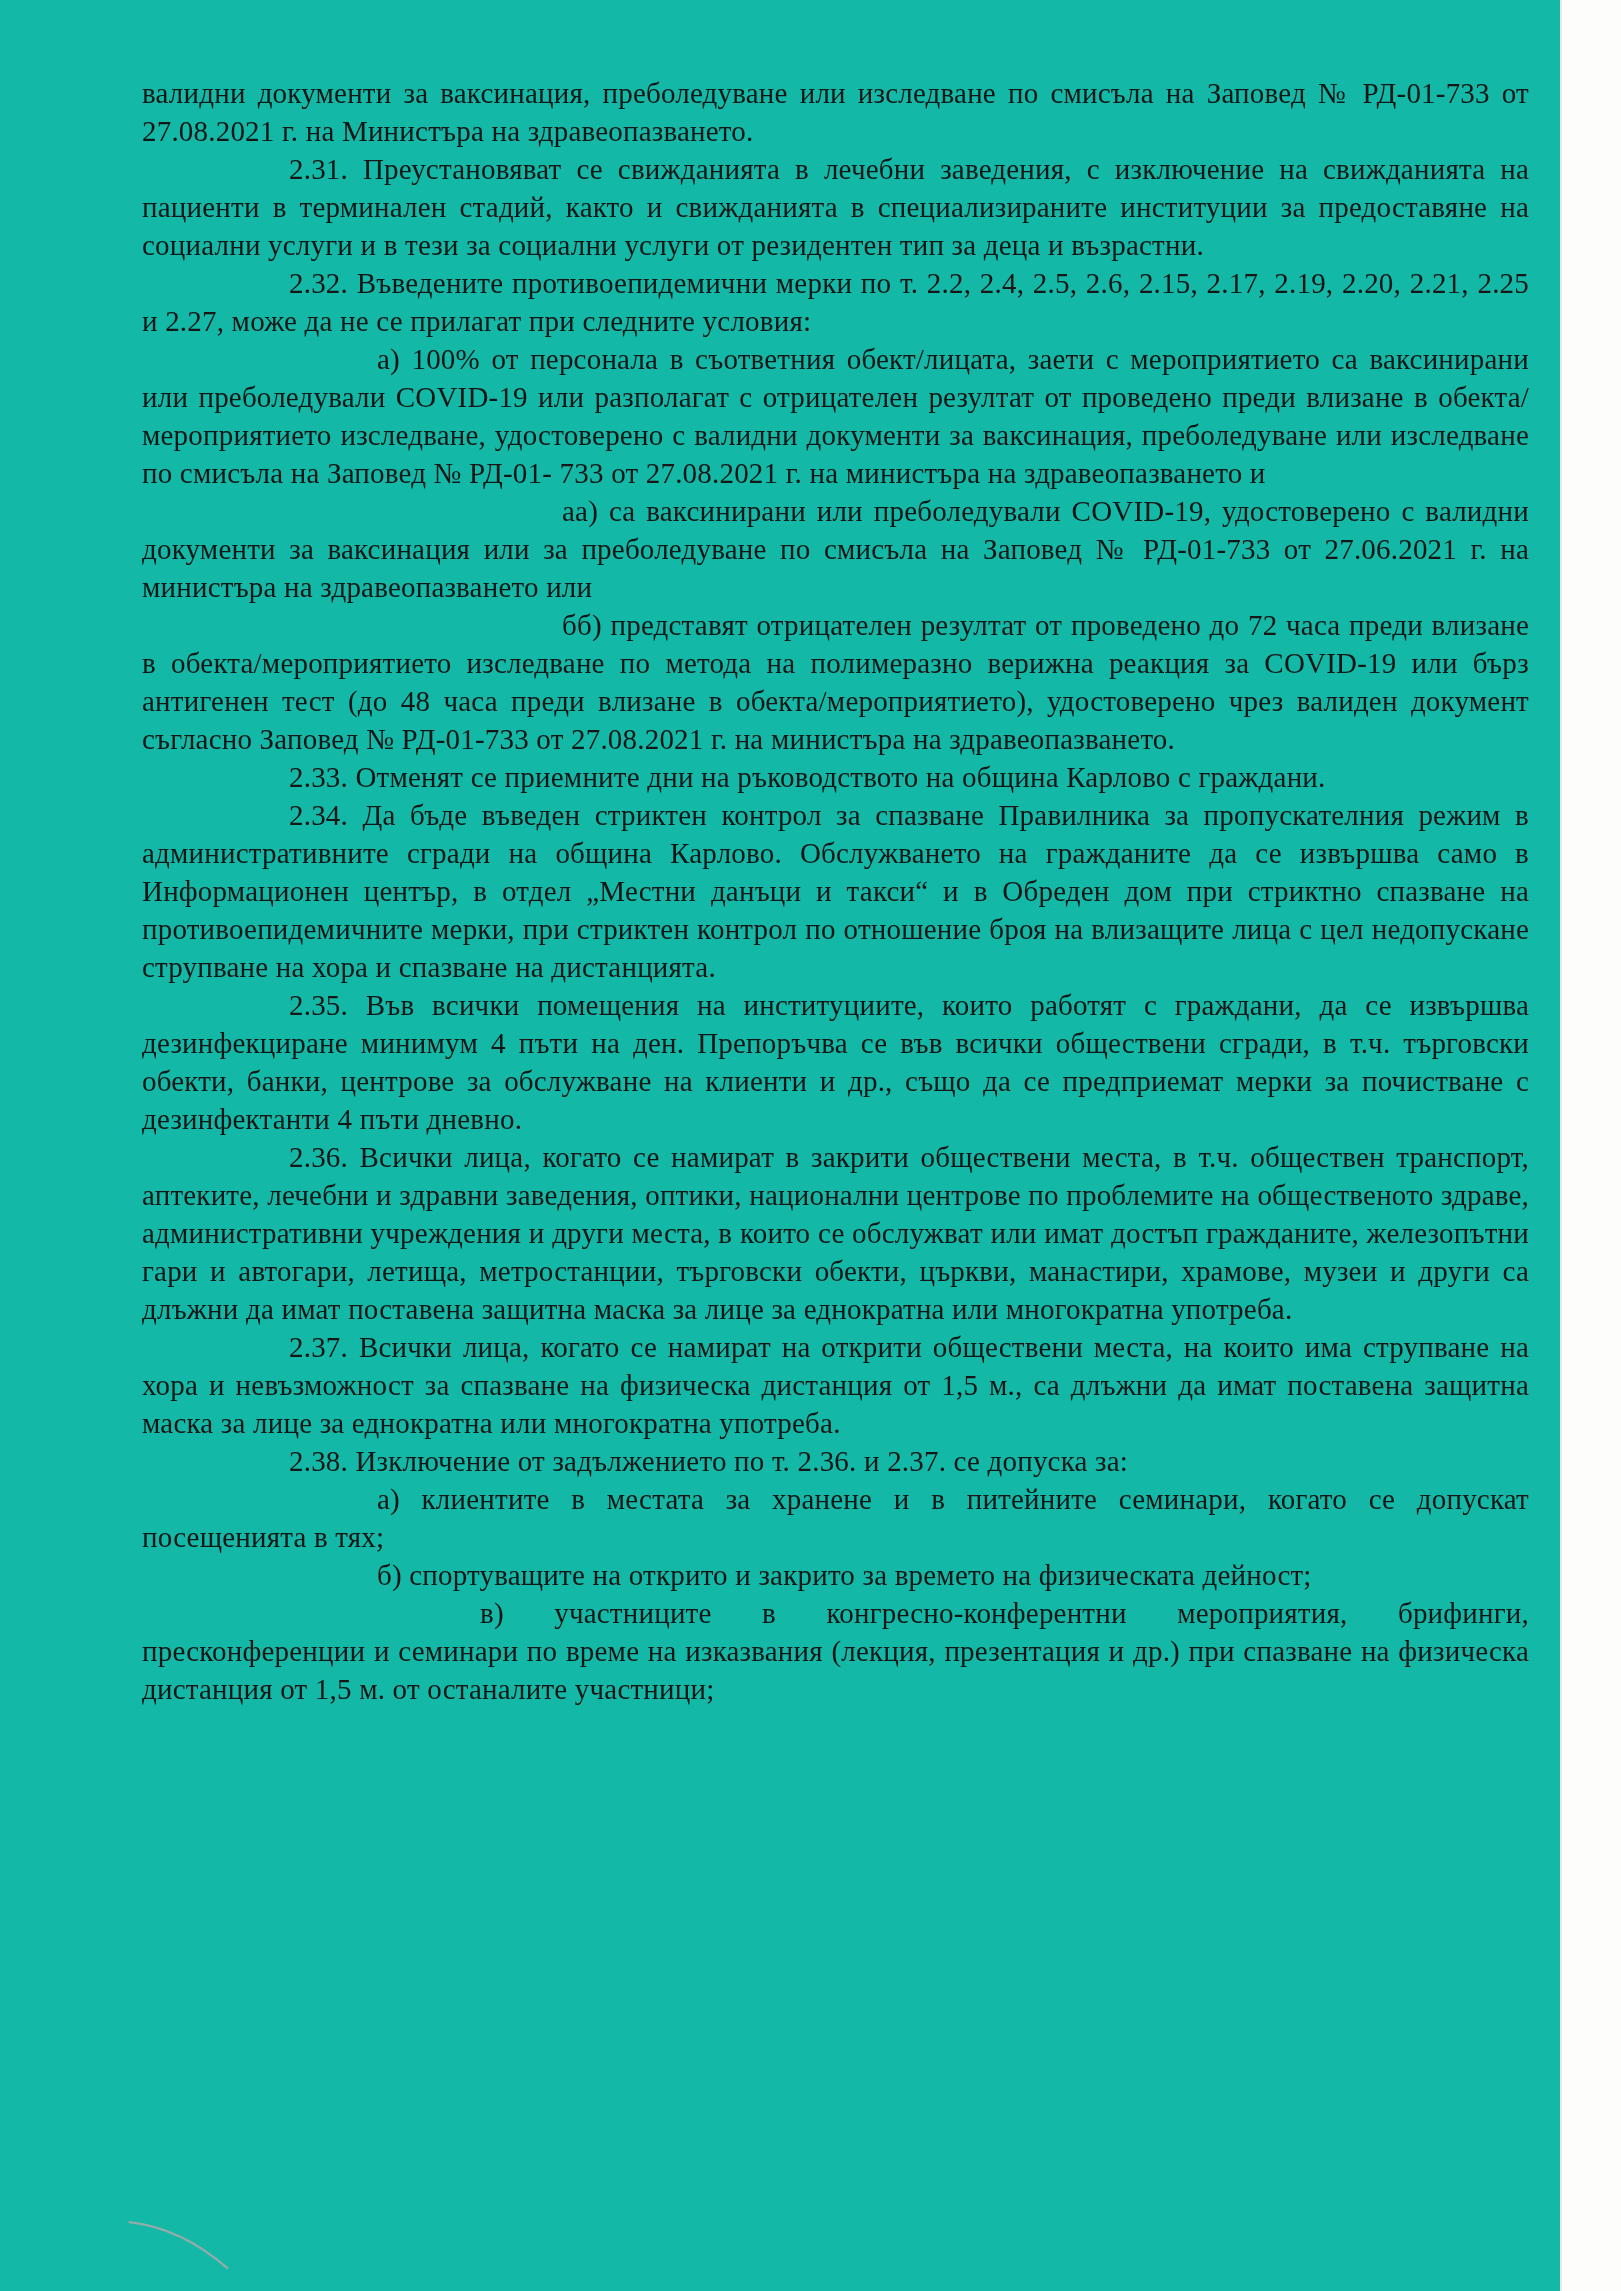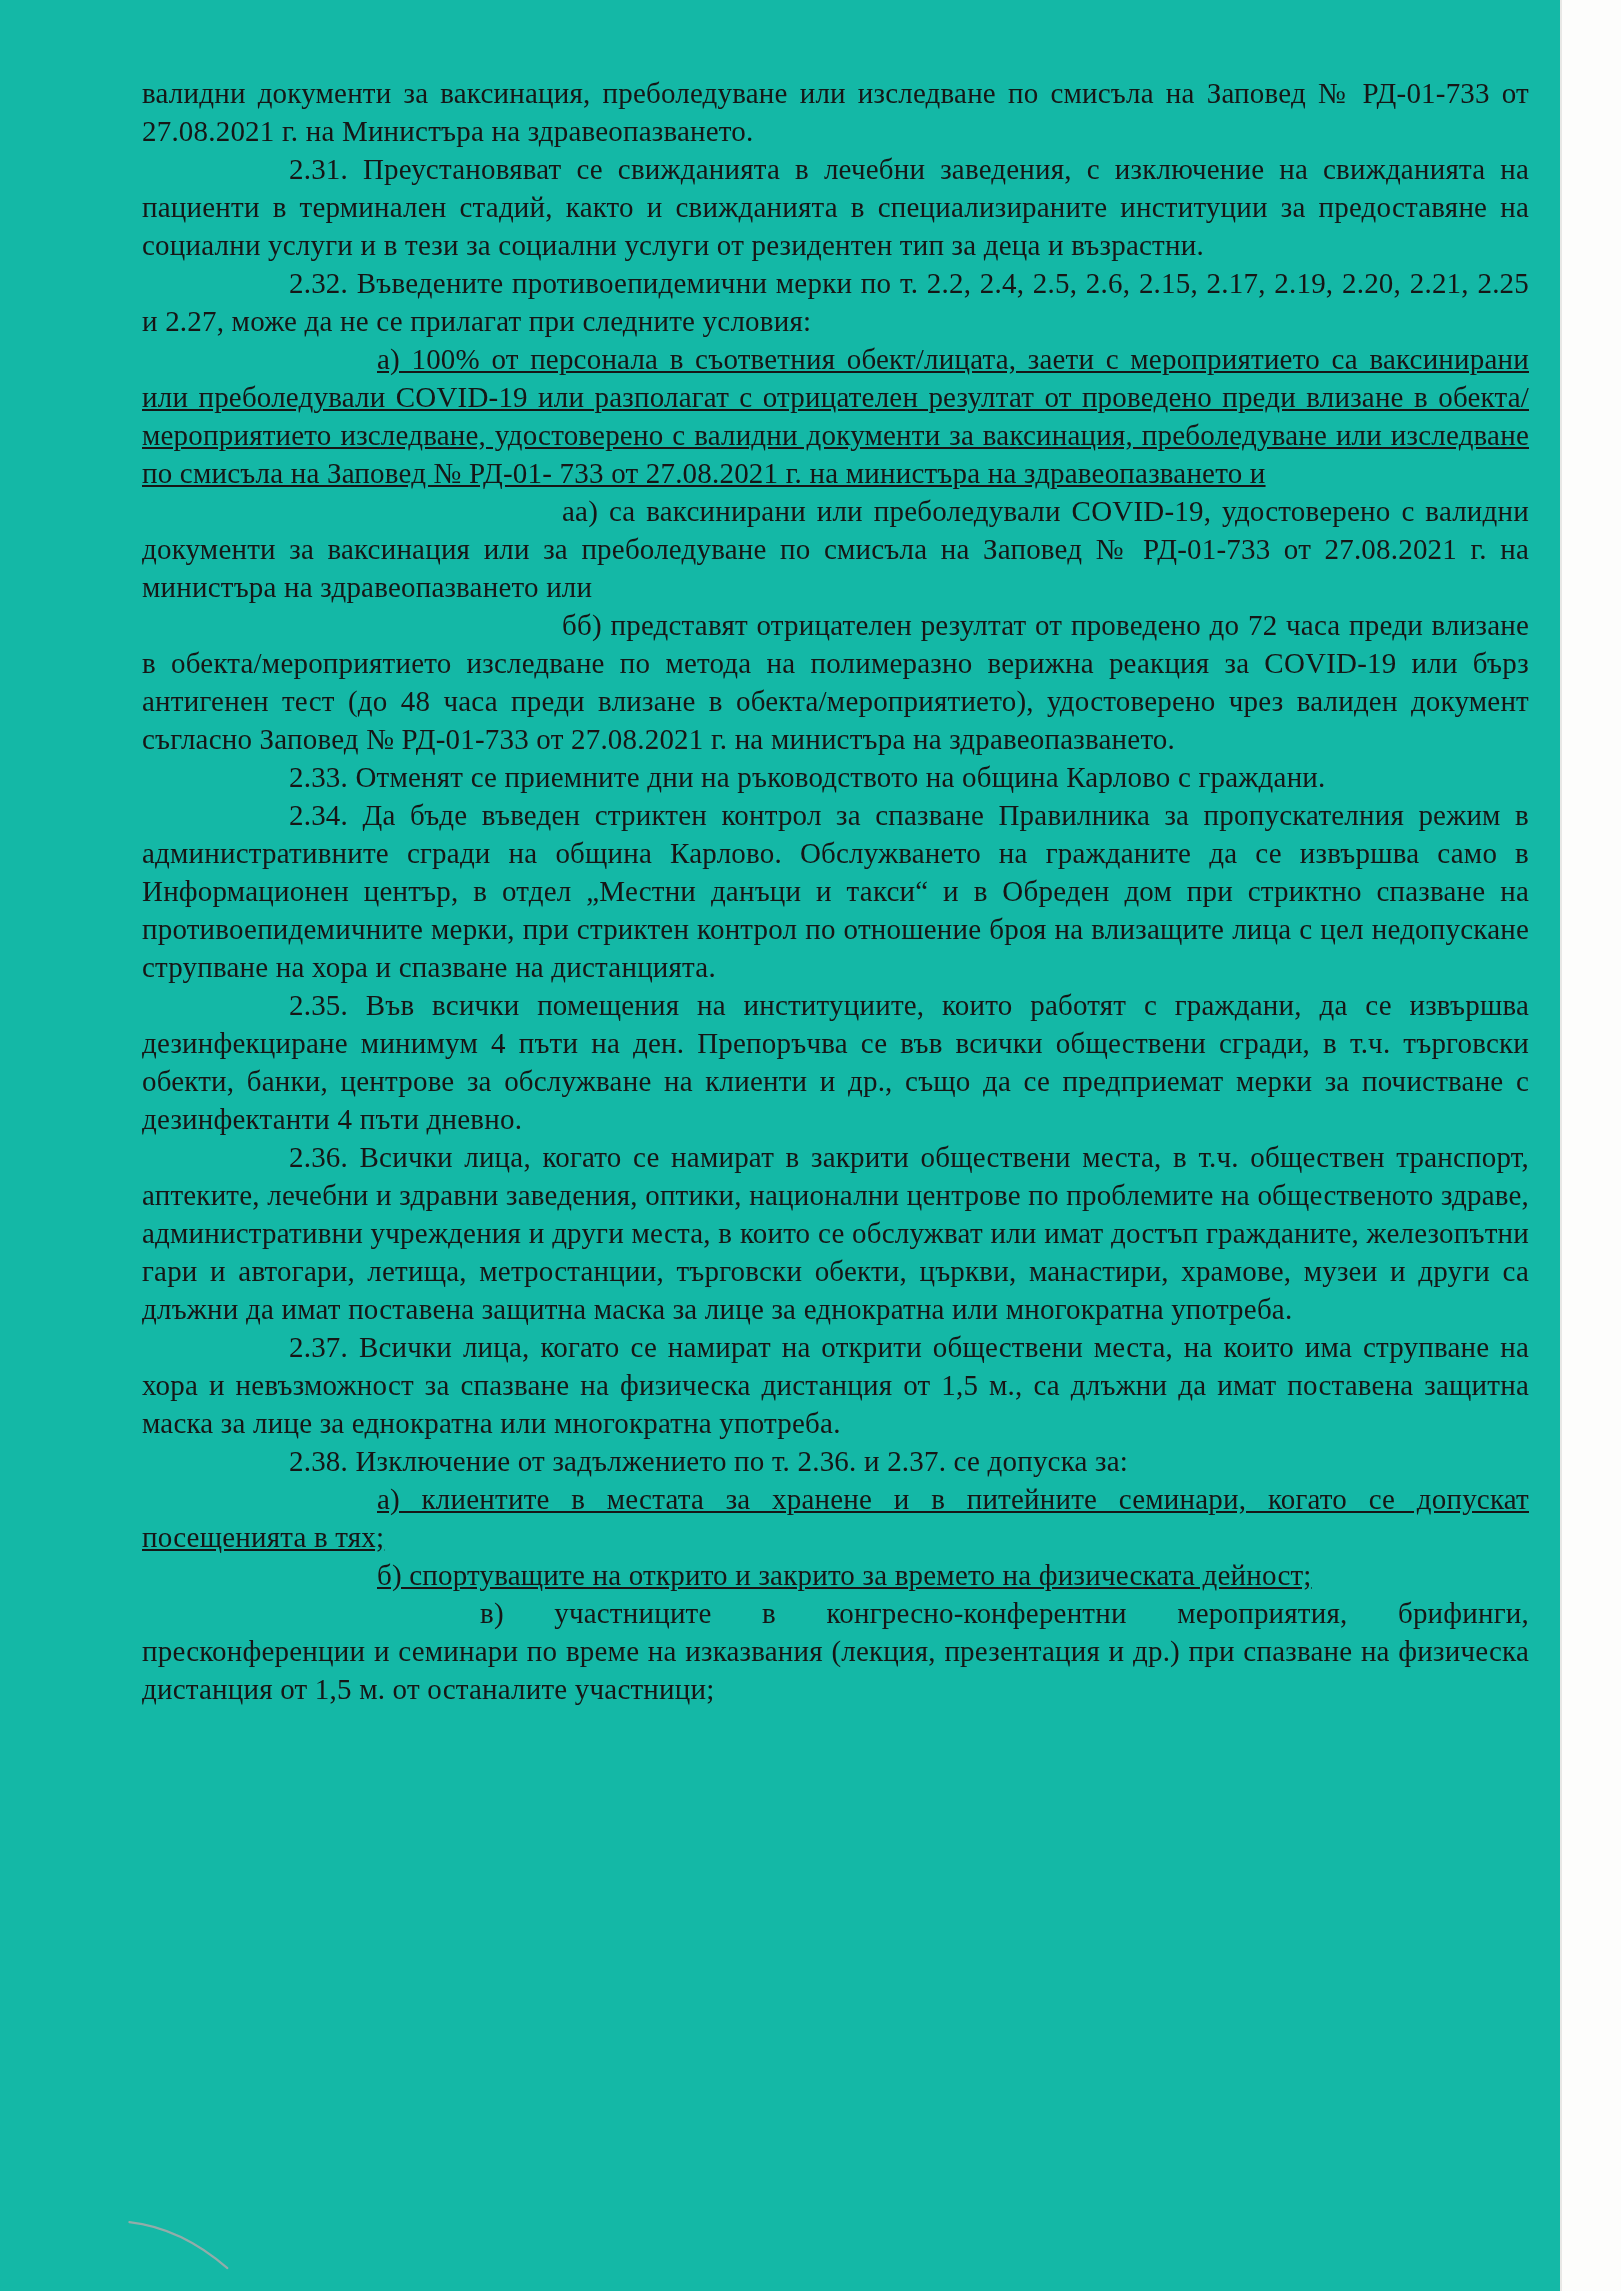--- a/index.html
+++ b/index.html
@@ -27,21 +27,21 @@
     text-align: justify;
     text-rendering: optimizeLegibility;
   }
   .text-block p {
     margin: 0;
     padding: 0;
   }
   
   .indent-0 { text-indent: 0; }
   .indent-1 { text-indent: 147px; }  
-  .indent-2 { text-indent: 235px; text-decoration: underline; }  
+  .indent-2 { text-indent: 235px; }  
   .indent-3 { text-indent: 420px; }  
   .indent-4 { text-indent: 338px; }  
   
   .scan-edge-line {
     position: absolute;
     left: 1560px;
     top: 0;
     width: 2px;
     height: 2292px;
     background: #e8e8e6;
@@ -65,21 +65,21 @@
 </head>
 <body>
 
 <div class="page">
 
   <div class="text-block">
       <p class="indent-0">валидни документи за ваксинация, преболедуване или изследване по смисъла на Заповед № РД-01-733 от 27.08.2021 г. на Министъра на здравеопазването.</p>
       <p class="indent-1">2.31. Преустановяват се свижданията в лечебни заведения, с изключение на свижданията на пациенти в терминален стадий, както и свижданията в специализираните институции за предоставяне на социални услуги и в тези за социални услуги от резидентен тип за деца и възрастни.</p>
       <p class="indent-1">2.32. Въведените противоепидемични мерки по т. 2.2, 2.4, 2.5, 2.6, 2.15, 2.17, 2.19, 2.20, 2.21, 2.25 и 2.27, може да не се прилагат при следните условия:</p>
       <p class="indent-2">а) 100% от персонала в съответния обект/лицата, заети с мероприятието са ваксинирани или преболедували COVID-19 или разполагат с отрицателен резултат от проведено преди влизане в обекта/мероприятието изследване, удостоверено с валидни документи за ваксинация, преболедуване или изследване по смисъла на Заповед № РД-01- 733 от 27.08.2021 г. на министъра на здравеопазването и</p>
-      <p class="indent-3">аа) са ваксинирани или преболедували COVID-19, удостоверено с валидни документи за ваксинация или за преболедуване по смисъла на Заповед № РД-01-733 от 27.08.2021 г. на министъра на здравеопазването или</p>
+      <p class="indent-3">аа) са ваксинирани или преболедували COVID-19, удостоверено с валидни документи за ваксинация или за преболедуване по смисъла на Заповед № РД-01-733 от 27.06.2021 г. на министъра на здравеопазването или</p>
       <p class="indent-3">бб) представят отрицателен резултат от проведено до 72 часа преди влизане в обекта/мероприятието изследване по метода на полимеразно верижна реакция за COVID-19 или бърз антигенен тест (до 48 часа преди влизане в обекта/мероприятието), удостоверено чрез валиден документ съгласно Заповед № РД-01-733 от 27.08.2021 г. на министъра на здравеопазването.</p>
       <p class="indent-1">2.33. Отменят се приемните дни на ръководството на община Карлово с граждани.</p>
       <p class="indent-1">2.34. Да бъде въведен стриктен контрол за спазване Правилника за пропускателния режим в административните сгради на община Карлово. Обслужването на гражданите да се извършва само в Информационен център, в отдел „Местни данъци и такси“ и в Обреден дом при стриктно спазване на противоепидемичните мерки, при стриктен контрол по отношение броя на влизащите лица с цел недопускане струпване на хора и спазване на дистанцията.</p>
       <p class="indent-1">2.35. Във всички помещения на институциите, които работят с граждани, да се извършва дезинфекциране минимум 4 пъти на ден. Препоръчва се във всички обществени сгради, в т.ч. търговски обекти, банки, центрове за обслужване на клиенти и др., също да се предприемат мерки за почистване с дезинфектанти 4 пъти дневно.</p>
       <p class="indent-1">2.36. Всички лица, когато се намират в закрити обществени места, в т.ч. обществен транспорт, аптеките, лечебни и здравни заведения, оптики, национални центрове по проблемите на общественото здраве, административни учреждения и други места, в които се обслужват или имат достъп гражданите, железопътни гари и автогари, летища, метростанции, търговски обекти, църкви, манастири, храмове, музеи и други са длъжни да имат поставена защитна маска за лице за еднократна или многократна употреба.</p>
       <p class="indent-1">2.37. Всички лица, когато се намират на открити обществени места, на които има струпване на хора и невъзможност за спазване на физическа дистанция от 1,5 м., са длъжни да имат поставена защитна маска за лице за еднократна или многократна употреба.</p>
       <p class="indent-1">2.38. Изключение от задължението по т. 2.36. и 2.37. се допуска за:</p>
       <p class="indent-2">а) клиентите в местата за хранене и в питейните семинари, когато се допускат посещенията в тях;</p>
       <p class="indent-2">б) спортуващите на открито и закрито за времето на физическата дейност;</p>
       <p class="indent-4">в) участниците в конгресно-конферентни мероприятия, брифинги, пресконференции и семинари по време на изказвания (лекция, презентация и др.) при спазване на физическа дистанция от 1,5 м. от останалите участници;</p>

